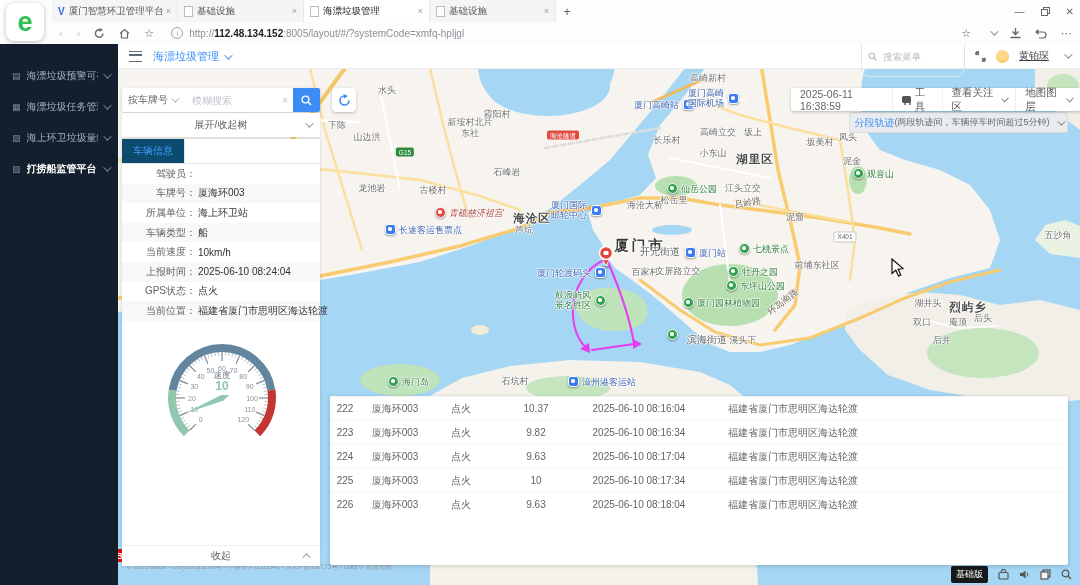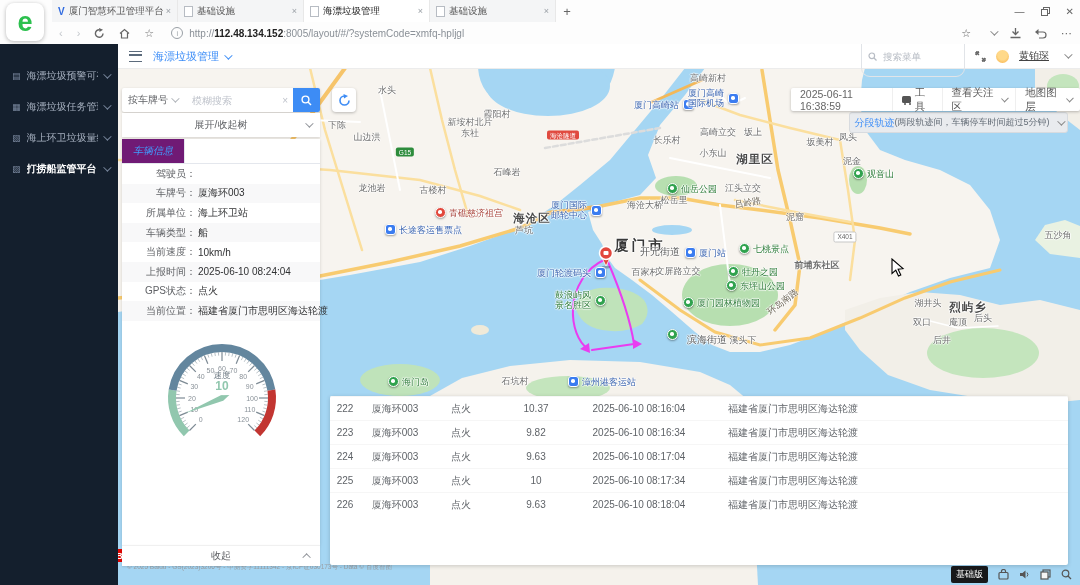--- a/index.html
+++ b/index.html
@@ -60,21 +60,21 @@
   .pin{position:absolute;left:-5.5px;top:-5.5px;width:11px;height:11px;border:1.5px solid #fff;box-sizing:border-box;
        box-shadow:0 1px 2px rgba(0,0,0,.35);display:flex;align-items:center;justify-content:center;}
   .pin:after{content:"";width:3.5px;height:3.5px;background:#fff;border-radius:50%;}
   .poi.blue .pin{background:#3b7cf0;border-radius:3px;}
   .poi.green .pin{background:#30a24e;border-radius:50%;}
   .poi.red .pin{background:#e2483c;border-radius:50%;}
   .plabel{position:absolute;top:-5px;font-size:9px;white-space:nowrap;
     text-shadow:-1px 0 1px #fff,1px 0 1px #fff,0 -1px 1px #fff,0 1px 1px #fff;}
   .poi.blue .plabel{color:#3a64b0;}
   .poi.green .plabel{color:#2f7d3b;}
-  .poi.red .plabel{color:#a8433a;}
+  .poi.red .plabel{color:#a8433a;font-style:italic;}
   .plabel.right{left:9px;}
   .plabel.left{right:9px;}
   .plabel.left2{right:9px;width:44px;white-space:normal;text-align:right;line-height:1.15;top:-10px;}
   .shield{position:absolute;transform:translate(-50%,-50%);font-size:6.5px;line-height:9px;height:9px;padding:0 3px;border-radius:2px;}
   .shield.green{background:#2d8c3c;color:#fff;}
   .shield.red{background:#e04a3f;color:#fff;}
   .shield.white{background:#fff;color:#666;border:1px solid #c7c7c7;line-height:8px;}
   
   #refreshbtn{position:absolute;left:332px;top:88px;width:24px;height:24px;background:#fff;border-radius:4px;
      box-shadow:0 1px 3px rgba(0,0,0,.25);z-index:12;display:flex;align-items:center;justify-content:center;}
@@ -98,21 +98,21 @@
   #searchrow input{flex:1;min-width:0;border:0;outline:0;font-size:10px;color:#333;padding-left:6px;background:transparent;}
   #searchrow input::placeholder{color:#bfc3cb;}
   #sclear{color:#bfc3cb;font-size:10px;padding:0 5px;flex:none;}
   #sbtn{width:27px;height:24px;background:#3d8cf5;border-radius:0 2px 2px 0;display:flex;align-items:center;justify-content:center;flex:none;}
   #treebar{position:absolute;left:122px;top:113px;width:198px;height:24px;background:#fff;z-index:12;
      box-shadow:0 1px 2px rgba(0,0,0,.12);display:flex;align-items:center;justify-content:center;font-size:10px;color:#606266;}
   #treebar .chev{position:absolute;right:9px;color:#909399;}
   #vpanel{position:absolute;left:122px;top:139px;width:198px;height:406px;background:#fff;z-index:12;box-shadow:0 1px 3px rgba(0,0,0,.15);}
   #vtabs{height:24px;border-bottom:1px solid #e4e7ed;display:flex;}
   #vtab{width:62px;border-right:1px solid #e4e7ed;display:flex;align-items:center;justify-content:center;
-     font-size:10px;color:#409eff;background:#701a75;font-style:italic;}
+     font-size:10px;color:#409eff;background:#0c4a6e;}
   .vfield{height:19.6px;display:flex;align-items:center;font-size:10px;}
   .vfield:nth-child(even){background:#f8f8f9;}
   .vfield .fl{width:74px;text-align:right;color:#606266;flex:none;}
   .vfield .fv{color:#303133;padding-left:2px;white-space:nowrap;}
   #gaugebox{position:absolute;left:20px;top:195px;width:160px;height:132px;}
   #collapsebar{position:absolute;left:122px;top:545px;width:198px;height:20px;background:#fff;border-top:1px solid #f0f0f0;z-index:12;
      display:flex;align-items:center;justify-content:center;font-size:10px;color:#606266;box-shadow:0 1px 2px rgba(0,0,0,.12);}
   #collapsebar .chev{position:absolute;right:9px;color:#909399;}
   
   #dpanel{position:absolute;left:330px;top:396px;width:738px;height:169px;background:#fff;border-radius:2px;z-index:12;
@@ -226,21 +226,21 @@
       <div class="mlabel " style="left: 600px; top: 64px;">高崎立交</div>
       <div class="mlabel " style="left: 635px; top: 64px;">坂上</div>
       <div class="mlabel " style="left: 595px; top: 85px;">小东山</div>
       <div class="mlabel " style="left: 625px; top: 120px;">江头立交</div>
       <div class="mlabel " style="left: 702px; top: 74px;">坂美村</div>
       <div class="mlabel " style="left: 730px; top: 69px;">凤头</div>
       <div class="mlabel " style="left: 734px; top: 93px;">泥金</div>
       <div class="mlabel " style="left: 677px; top: 149px;">泥窟</div>
       <div class="mlabel " style="left: 527px; top: 204px;">百家村</div>
       <div class="mlabel " style="left: 560px; top: 203px;">文屏路立交</div>
-      <div class="mlabel " style="left: 699px; top: 197px; font-weight: bold;">前埔东社区</div>
+      <div class="mlabel " style="left: 699px; top: 197px;">前埔东社区</div>
       <div class="mlabel " style="left: 625px; top: 272px;">溪头下</div>
       <div class="mlabel " style="left: 397px; top: 313px;">石坑村</div>
       <div class="mlabel " style="left: 940px; top: 167px;">五沙角</div>
       <div class="mlabel " style="left: 810px; top: 235px;">湖井头</div>
       <div class="mlabel " style="left: 804px; top: 254px;">双口</div>
       <div class="mlabel " style="left: 840px; top: 254px;">庵顶</div>
       <div class="mlabel " style="left: 865px; top: 250px;">后头</div>
       <div class="mlabel " style="left: 824px; top: 272px;">后井</div>
       <div class="mlabel road" style="left: 630px; top: 135px; transform: translate(-50%, -50%) rotate(-10deg);">吕岭路</div>
       <div class="mlabel road" style="left: 665px; top: 234px; transform: translate(-50%, -50%) rotate(-38deg);">环岛南路</div>

